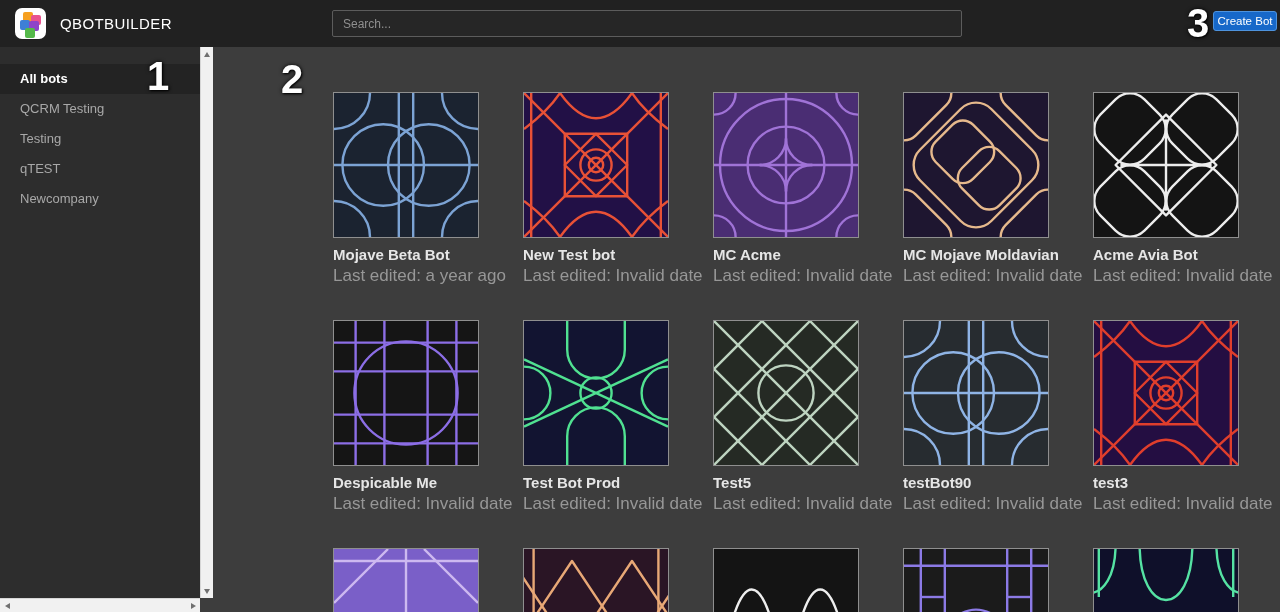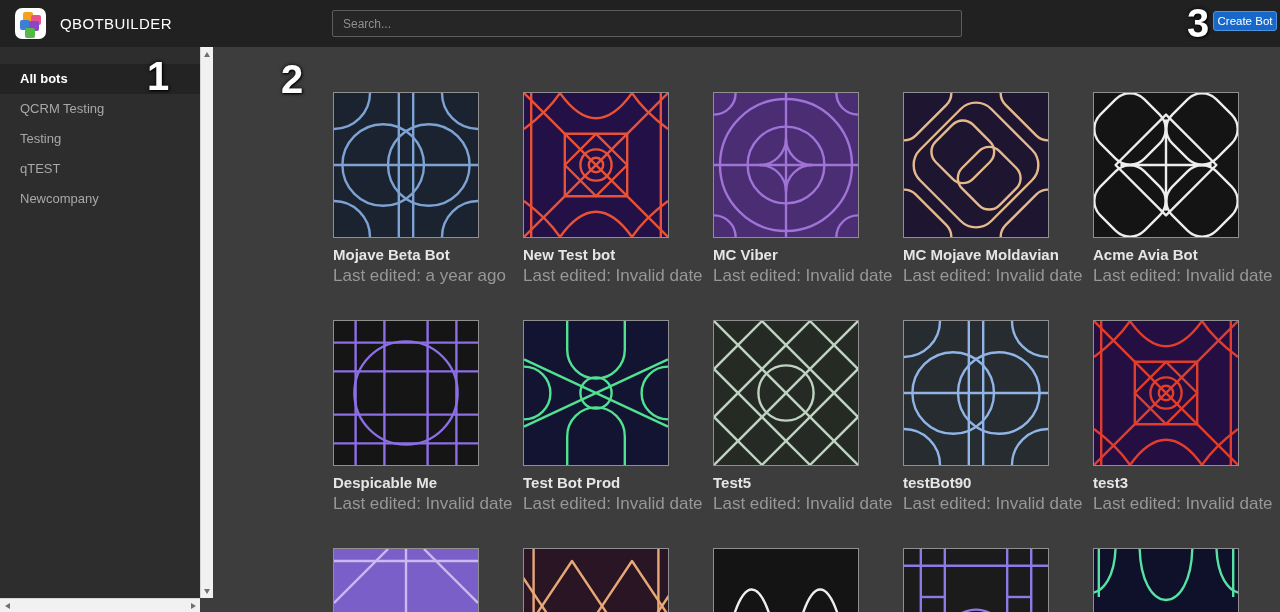--- a/index.html
+++ b/index.html
@@ -209,21 +209,21 @@
               <path d="M 60,38 A 22 22 0 0 0 82,60"></path>
               <path d="M 82,60 A 22 22 0 0 0 60,82"></path>
               <path d="M 60,82 A 22 22 0 0 0 38,60"></path>
               <path d="M 0,18 A 18 18 0 0 0 18,0"></path>
               <path d="M 102,0 A 18 18 0 0 0 120,18"></path>
               <path d="M 120,102 A 18 18 0 0 0 102,120"></path>
               <path d="M 18,120 A 18 18 0 0 0 0,102"></path>
             </g>
           </svg>
         </div>
-    <div class="bot-name">MC Viber</div>
+    <div class="bot-name">MC Acme</div>
     <div class="bot-edited">Last edited: Invalid date</div>
   </div>
       <div class="card">
     <div class="thumb">
           <svg viewBox="0 0 120 120" style="color:#e6b98c">
             <rect x="0" y="0" width="120" height="120" fill="#1e1630"></rect>
             <g fill="none" stroke="currentColor" stroke-width="2" stroke-linejoin="round">
               <g transform="rotate(45 60 60)">
                 <rect x="18" y="18" width="84" height="84" rx="18"></rect>
               </g>

